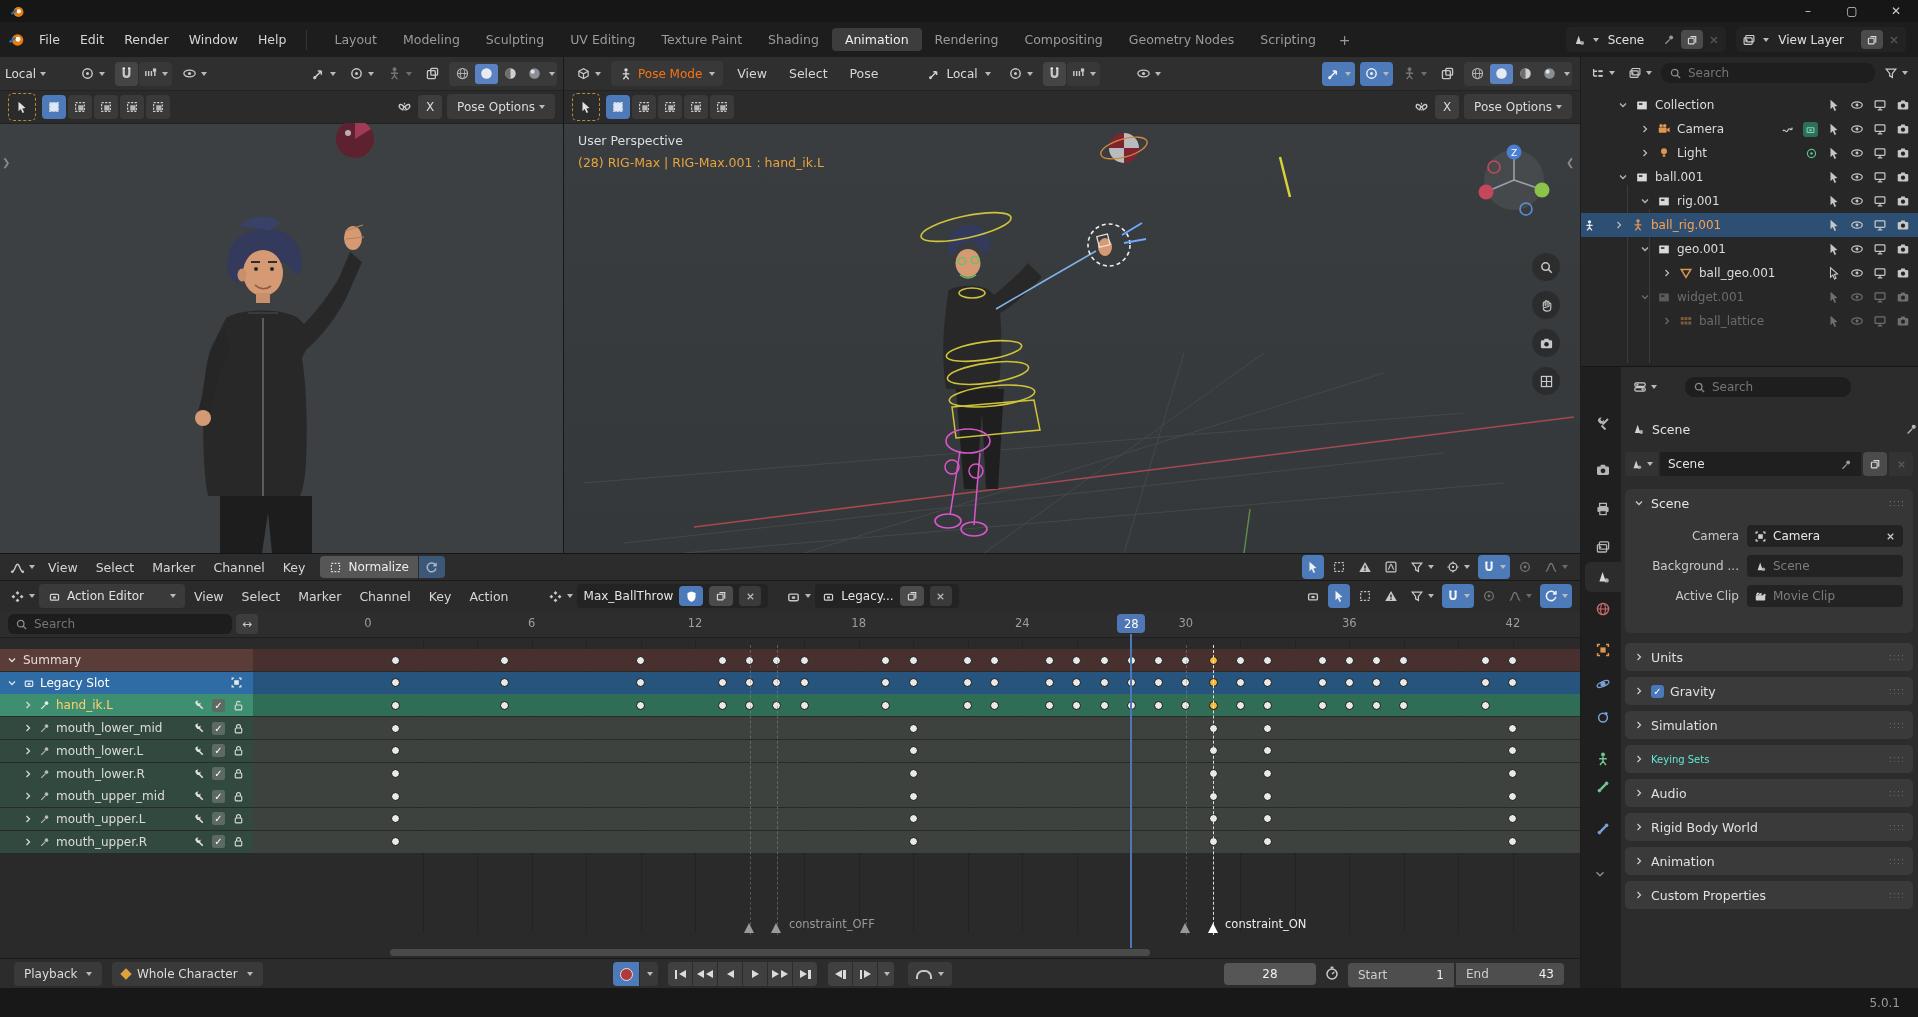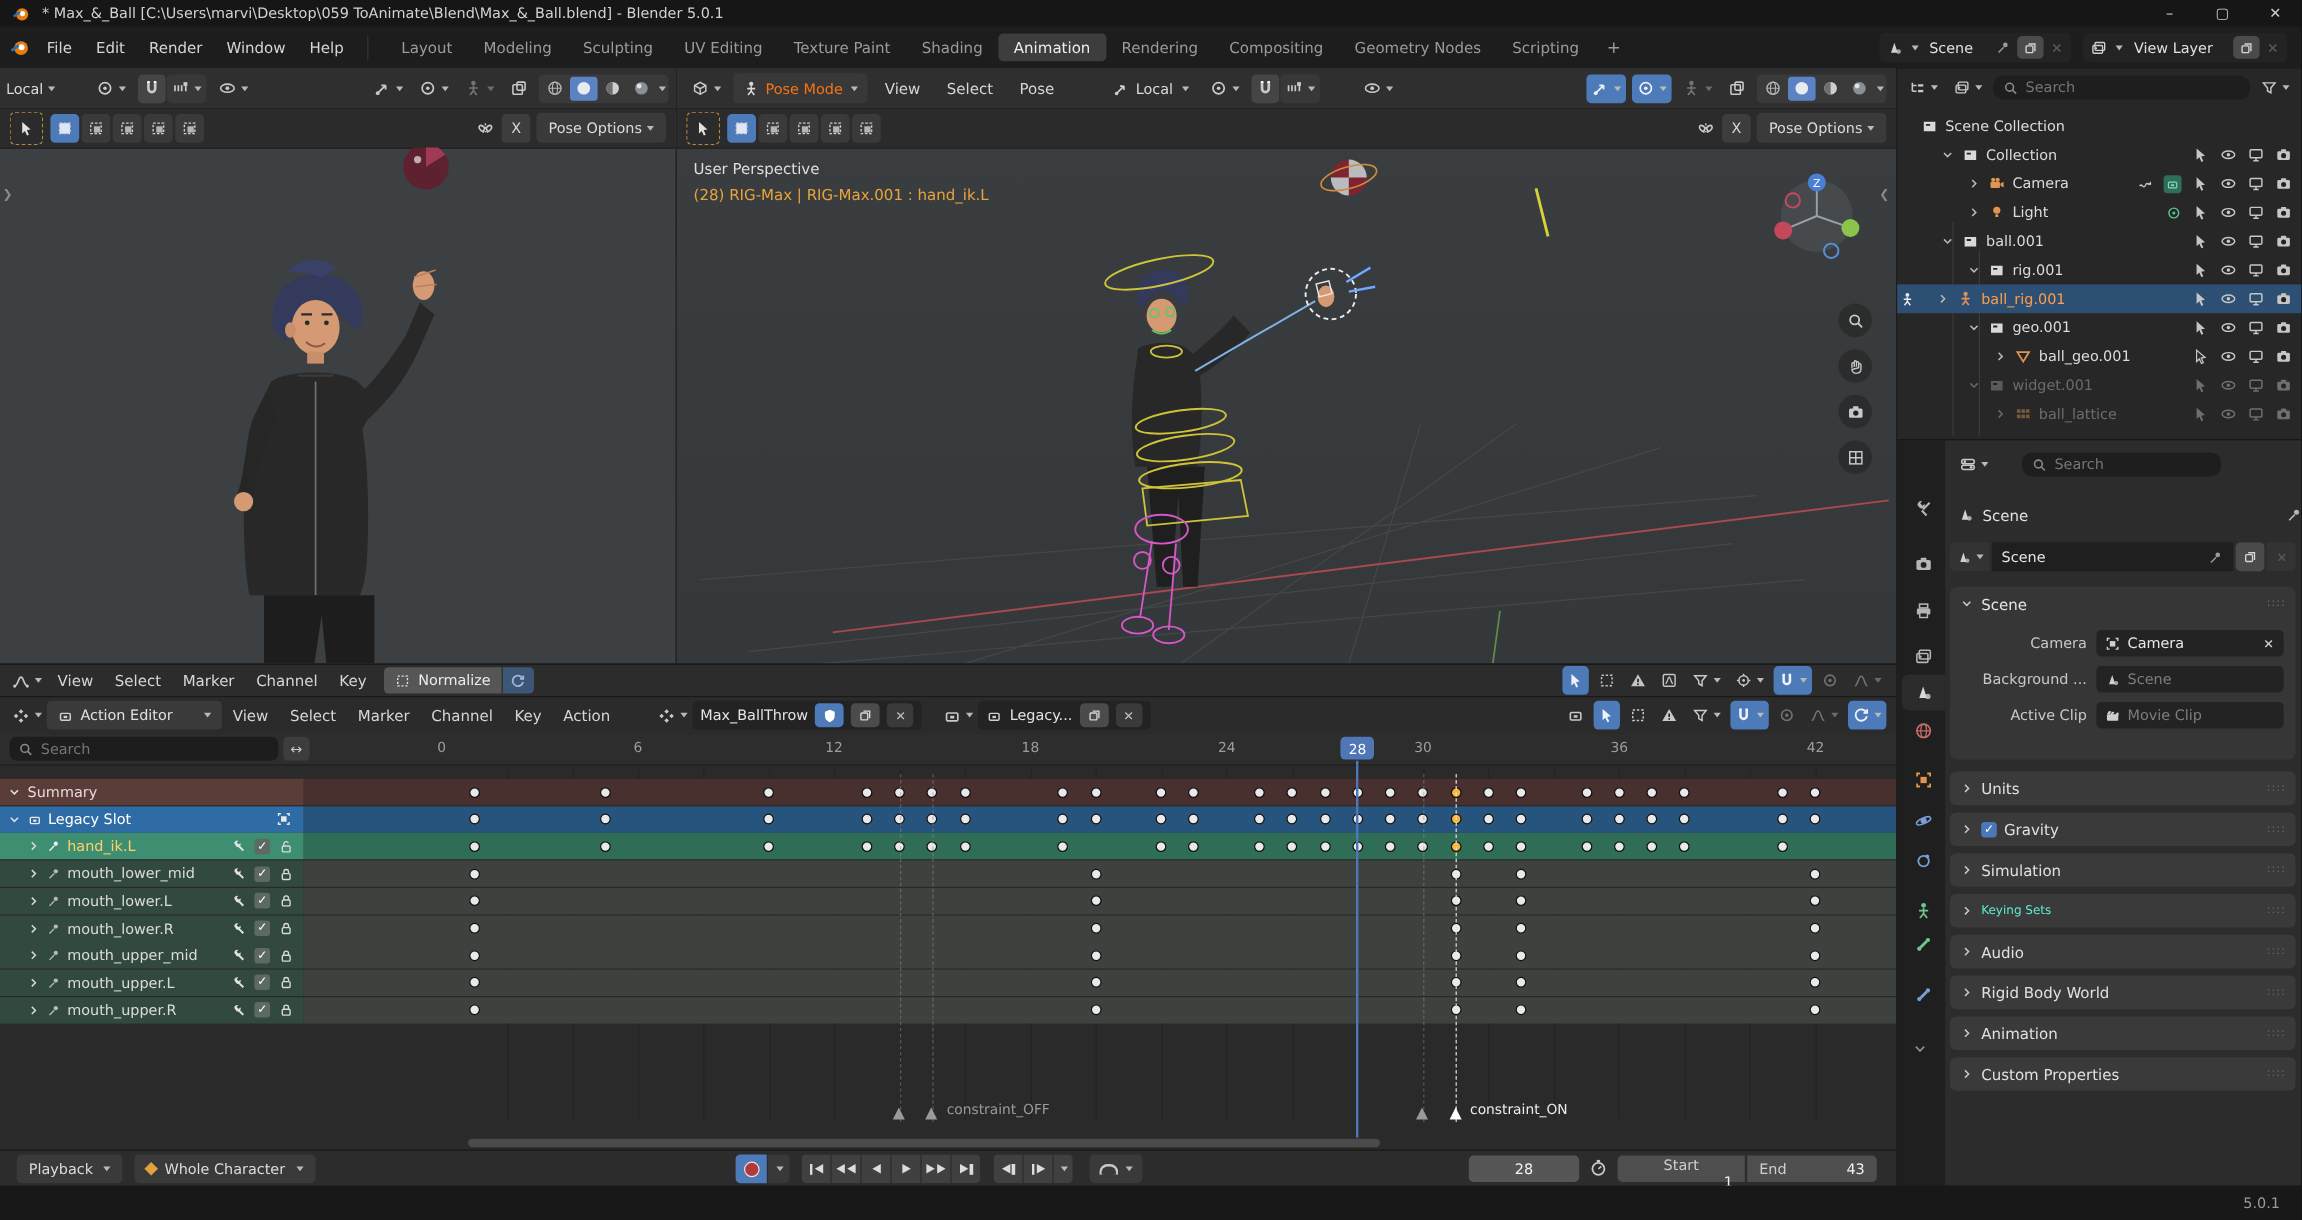--- a/index.html
+++ b/index.html
@@ -273,21 +273,20 @@
 <div id="app">
 
   <div class="abs" id="titlebar" style="left:0;top:0;width:1918px;height:22px;background:#161616;display:flex;align-items:center">
     <span class="icn" style="margin-left:10px">
       <svg width="15" height="15" viewBox="0 0 16 16">
           <circle cx="9" cy="8.5" r="5.4" fill="#e87d0d"></circle>
           <circle cx="9.4" cy="7.8" r="2.3" fill="#fff"></circle>
           <path d="M1.5 10.5L7 6.5" stroke="#2a6fb0" stroke-width="2.2"></path>
         </svg>
     </span>
-    <span class="txt" style="margin-left:10px;color:#d2d2d2;font-size:12px">* Max_&amp;_Ball [C:\Users\marvi\Desktop\059 ToAnimate\Blend\Max_&amp;_Ball.blend] - Blender 5.0.1</span>
     <span style="margin-left:auto;display:flex">
       <span style="width:44px;text-align:center;color:#cfcfcf">–</span>
       <span style="width:44px;text-align:center;color:#cfcfcf">▢</span>
       <span style="width:44px;text-align:center;color:#cfcfcf">✕</span>
     </span>
   </div>
 
   <div class="abs" id="topbar" style="left:0;top:22px;width:1918px;height:35px;background:#1d1d1d;border-bottom:1px solid #111;display:flex;align-items:center">
       <div class="ibtn plain" style="margin: 0px 4px 0px 8px;">
         <svg width="17" height="17" viewBox="0 0 16 16">
@@ -1535,21 +1534,21 @@
         <div class="caret"></div>
       </div>
       <div style="position: absolute; left: 1224px; top: 4px; width: 92px; height: 22px; background: rgb(86, 86, 86); border-radius: 4px; display: flex; align-items: center; justify-content: center;">
         <div class="txt" style="color: rgb(242, 242, 242);">28</div>
       </div>
       <div style="position: absolute; left: 1324px; top: 6px; width: 18px; height: 18px;"><div class="icn" style="color: rgb(201, 201, 201);">
           <svg width="16" height="16" viewBox="0 0 16 16">
             <use href="#s-stopwatch"></use>
           </svg>
         </div></div>
-      <div style="position: absolute; left: 1348px; top: 4px; width: 106px; height: 22px; background: rgb(78, 78, 78); border-radius: 4px 0px 0px 4px; display: flex; align-items: center; padding: 1px 10px; box-sizing: border-box; flex-direction: column;">
+      <div style="position: absolute; left: 1348px; top: 4px; width: 106px; height: 22px; background: rgb(78, 78, 78); border-radius: 4px 0px 0px 4px; display: flex; align-items: center; padding: 12px 10px; box-sizing: border-box;">
         <div class="txt" style="color: rgb(207, 207, 207);">Start</div>
         <div class="txt" style="color: rgb(240, 240, 240); margin-left: auto;">1</div>
       </div>
       <div style="position: absolute; left: 1456px; top: 4px; width: 108px; height: 22px; background: rgb(78, 78, 78); border-radius: 0px 4px 4px 0px; display: flex; align-items: center; padding: 0px 10px; box-sizing: border-box;">
         <div class="txt" style="color: rgb(207, 207, 207);">End</div>
         <div class="txt" style="color: rgb(240, 240, 240); margin-left: auto;">43</div>
       </div>
     </div>
 
   <div class="abs" id="outliner" style="left:1581px;top:57px;width:337px;height:309px;background:#272727;border-bottom:1px solid #151515">
@@ -1583,30 +1582,20 @@
             <svg width="14" height="14" viewBox="0 0 16 16">
               <use href="#s-funnel"></use>
             </svg>
           </div>
           <div class="caret"></div>
         </div>
       </div>
       <div style="position: absolute; left: 46px; top: 128px; width: 1px; height: 178px; background: rgb(59, 59, 59);"></div>
       <div style="position: absolute; left: 68px; top: 152px; width: 1px; height: 154px; background: rgb(59, 59, 59);"></div>
       <div style="position: absolute; left: 0px; top: 36px; right: 0px;">
-        <div class="row" style="height: 24px; padding: 0px 8px 0px 14px; gap: 6px;">
-          <div style="width: 0px;"></div>
-          <div class="icn" style="color: rgb(217, 217, 217);">
-            <svg width="14" height="14" viewBox="0 0 16 16">
-              <use href="#s-box"></use>
-            </svg>
-          </div>
-          <div class="txt" style="color: rgb(220, 220, 220); font-size: 12px;">Scene Collection</div>
-          <div class="row" style="margin-left: auto; gap: 9px;"></div>
-        </div>
         <div class="row" style="height: 24px; padding: 0px 8px 0px 36px; gap: 6px;">
           <div class="icn" style="color: rgb(185, 185, 185);">
             <svg width="12" height="12" viewBox="0 0 16 16">
               <use href="#s-chevd"></use>
             </svg>
           </div>
           <div class="icn" style="color: rgb(217, 217, 217);">
             <svg width="14" height="14" viewBox="0 0 16 16">
               <use href="#s-box"></use>
             </svg>

